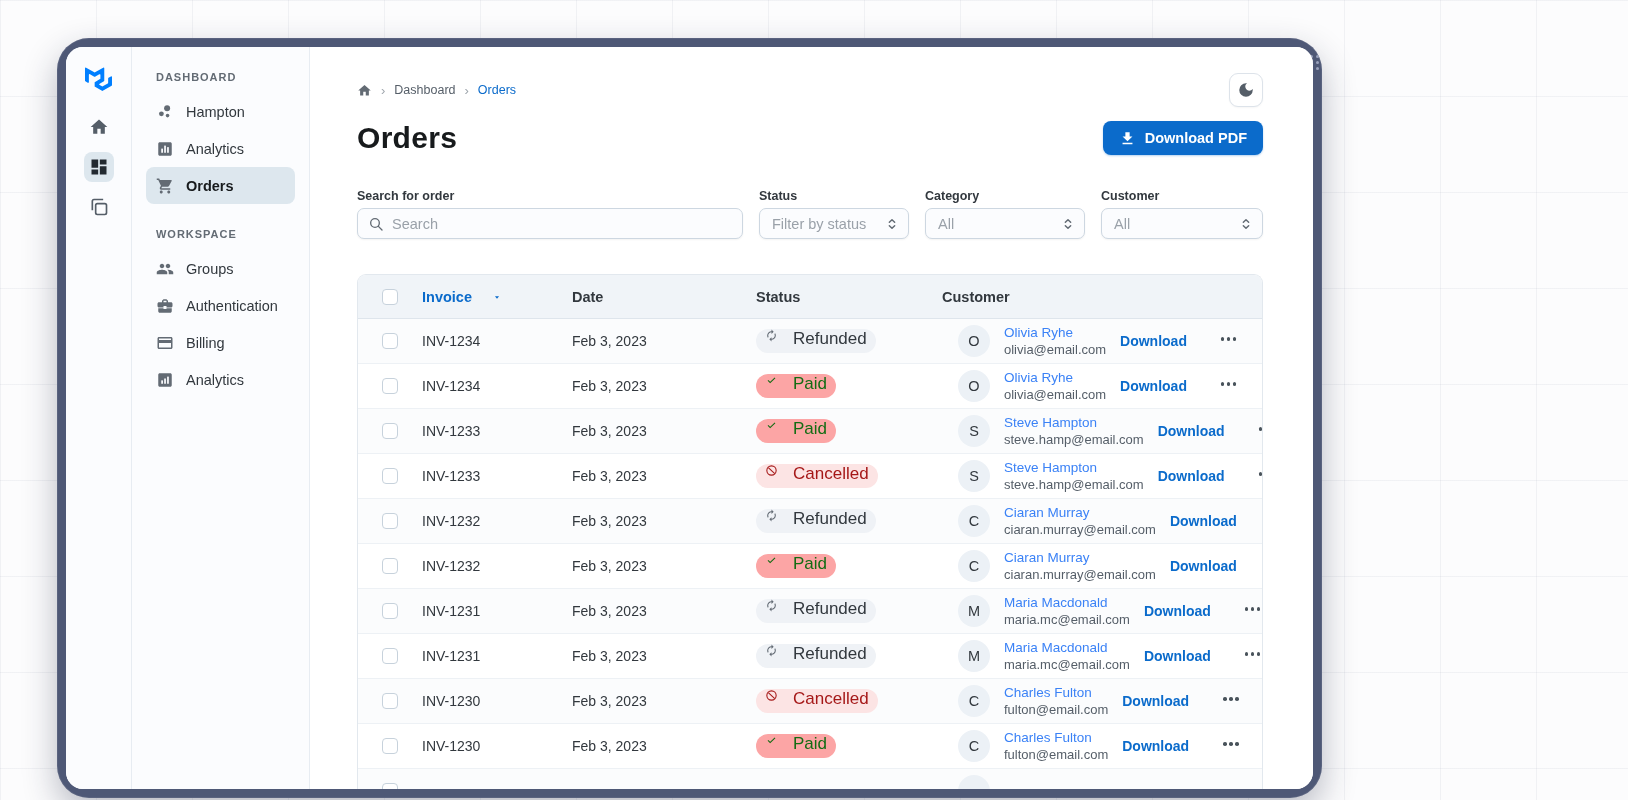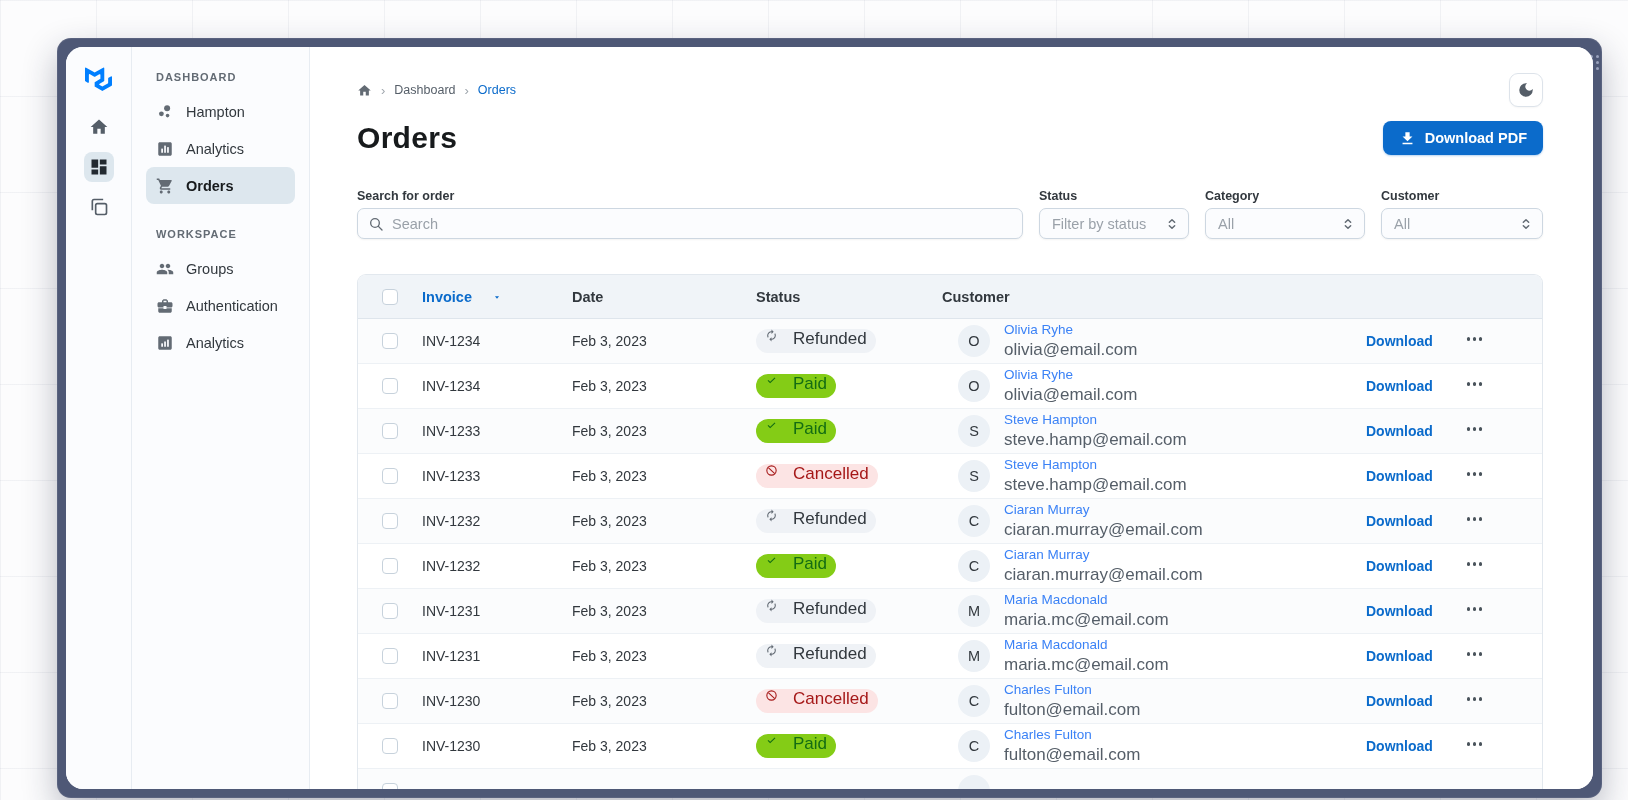--- a/index.html
+++ b/index.html
@@ -8,22 +8,22 @@
     font-family:"Liberation Sans", sans-serif;
     background-color:#fcfcfd;
     background-image:
       linear-gradient(rgba(140,150,170,.10) 1px, transparent 1px),
       linear-gradient(90deg, rgba(140,150,170,.10) 1px, transparent 1px);
     background-size:96px 96px;
     position:relative;
   }
   
   .window {
-    position:absolute; left:57px; top:38px; width:1545px; height:760px;
-    background:#4E5876; border-radius:14px; padding:9px;
+    position:absolute; left:57px; top:38px; width:1265px; height:760px;
+    background:#4E5876; border-radius:32px; padding:9px;
     box-shadow:0 14px 34px rgba(28,34,58,.30), inset 0 0 0 1px rgba(255,255,255,.07);
   }
   .frame-dots { position:absolute; top:17px; right:3px; display:grid;
     grid-template-columns:repeat(2,3px); grid-auto-rows:3px; gap:3px; }
   .frame-dots span { width:3px; height:3px; border-radius:50%; background:#99A1BB; }
   .app { width:100%; height:100%; background:#fff; border-radius:17px; overflow:hidden; display:flex; }
 
   
   .rail { width:66px; background:#FBFCFE; border-right:1px solid #E7ECF2;
     display:flex; flex-direction:column; align-items:center; padding-top:20px; flex:none; }
@@ -87,29 +87,29 @@
   .th-invoice { color:#0B6BCB; display:flex; align-items:center; gap:20px; cursor:pointer; }
   .sort-arrow { width:10px; height:10px; display:flex; }
   .cell-check { display:flex; justify-content:center; }
   .checkbox { width:16px; height:16px; border:1.5px solid #C7D2DC; border-radius:4px;
     background:#fff; cursor:pointer; }
   .tbody-row { height:45px; border-bottom:1px solid #EDF1F5; font-size:14px; color:#32383E; background:#fff; }
   .tbody-row:nth-child(odd) { background:#FBFCFD; }
   .chip { display:inline-flex; align-items:flex-start; gap:15px; height:24px; border-radius:12px;
     padding:0 9px; font-size:17px; font-weight:500; }
   .chip svg { width:13px; height:13px; }
-  .chip-success { background:#84cc16; color:#136C13; }
+  .chip-success { background:#fca5a5; color:#136C13; }
   .chip-danger  { background:#FCE4E4; color:#A51818; }
   .chip-neutral { background:#EFF2F6; color:#32383E; }
   .chip-neutral svg { color:#636B74; }
   .cell-customer { display:flex; align-items:center; gap:14px; padding-left:16px; }
   .avatar { width:32px; height:32px; border-radius:50%; background:#ECF1F6; color:#32383E;
     font-size:14.5px; font-weight:500; display:flex; align-items:center; justify-content:center; flex:none; }
   .cust-name { font-size:13.5px; color:#3b82f6; line-height:1.32; }
-  .cust-email { font-size:17px; color:#555E68; line-height:1.32; }
+  .cust-email { font-size:13px; color:#555E68; line-height:1.32; }
   .cell-actions { display:flex; align-items:flex-start; padding-left:14px; }
   .dl-link { font-size:14px; font-weight:600; color:#0B6BCB; cursor:pointer; text-decoration:none; }
   .more-btn { display:flex; gap:2.5px; margin-left:30px; cursor:pointer; padding:4px; }
   .more-btn i { width:3.5px; height:3.5px; border-radius:50%; background:#49535B; }
 </style>
 </head>
 <body>
 
 <div class="window">
   <div class="frame-dots">
@@ -196,20 +196,28 @@
 
   <div class="nav-item">
     <span class="nico">
               <svg viewBox="0 0 24 24" fill="currentColor">
                 <path d="M10 16v-1H3.01L3 19c0 1.11.89 2 2 2h14c1.11 0 2-.89 2-2v-4h-7v1h-4zm10-9h-4.01V5l-2-2h-4l-2 2v2H4c-1.1 0-2 .9-2 2v3c0 1.11.89 2 2 2h6v-2h4v2h6c1.1 0 2-.9 2-2V9c0-1.1-.9-2-2-2zm-6 0h-4V5h4v2z"></path>
               </svg>
             </span>
     <span class="nav-label">Authentication</span>
   </div>
 
+  <div class="nav-item">
+    <span class="nico">
+              <svg viewBox="0 0 24 24" fill="currentColor">
+                <path d="M20 4H4c-1.11 0-1.99.89-1.99 2L2 18c0 1.11.89 2 2 2h16c1.11 0 2-.89 2-2V6c0-1.11-.89-2-2-2zm0 14H4v-6h16v6zm0-10H4V6h16v2z"></path>
+              </svg>
+            </span>
+    <span class="nav-label">Billing</span>
+  </div>
 
   <div class="nav-item">
     <span class="nico">
               <svg viewBox="0 0 24 24" fill="currentColor">
                 <path d="M19 3H5c-1.1 0-2 .9-2 2v14c0 1.1.9 2 2 2h14c1.1 0 2-.9 2-2V5c0-1.1-.9-2-2-2z"></path>
                 <rect x="7" y="12.5" width="2.3" height="4.5" fill="#FBFCFE"></rect>
                 <rect x="10.9" y="10" width="2.3" height="7" fill="#FBFCFE"></rect>
                 <rect x="14.8" y="7.5" width="2.3" height="9.5" fill="#FBFCFE"></rect>
               </svg>
             </span>

